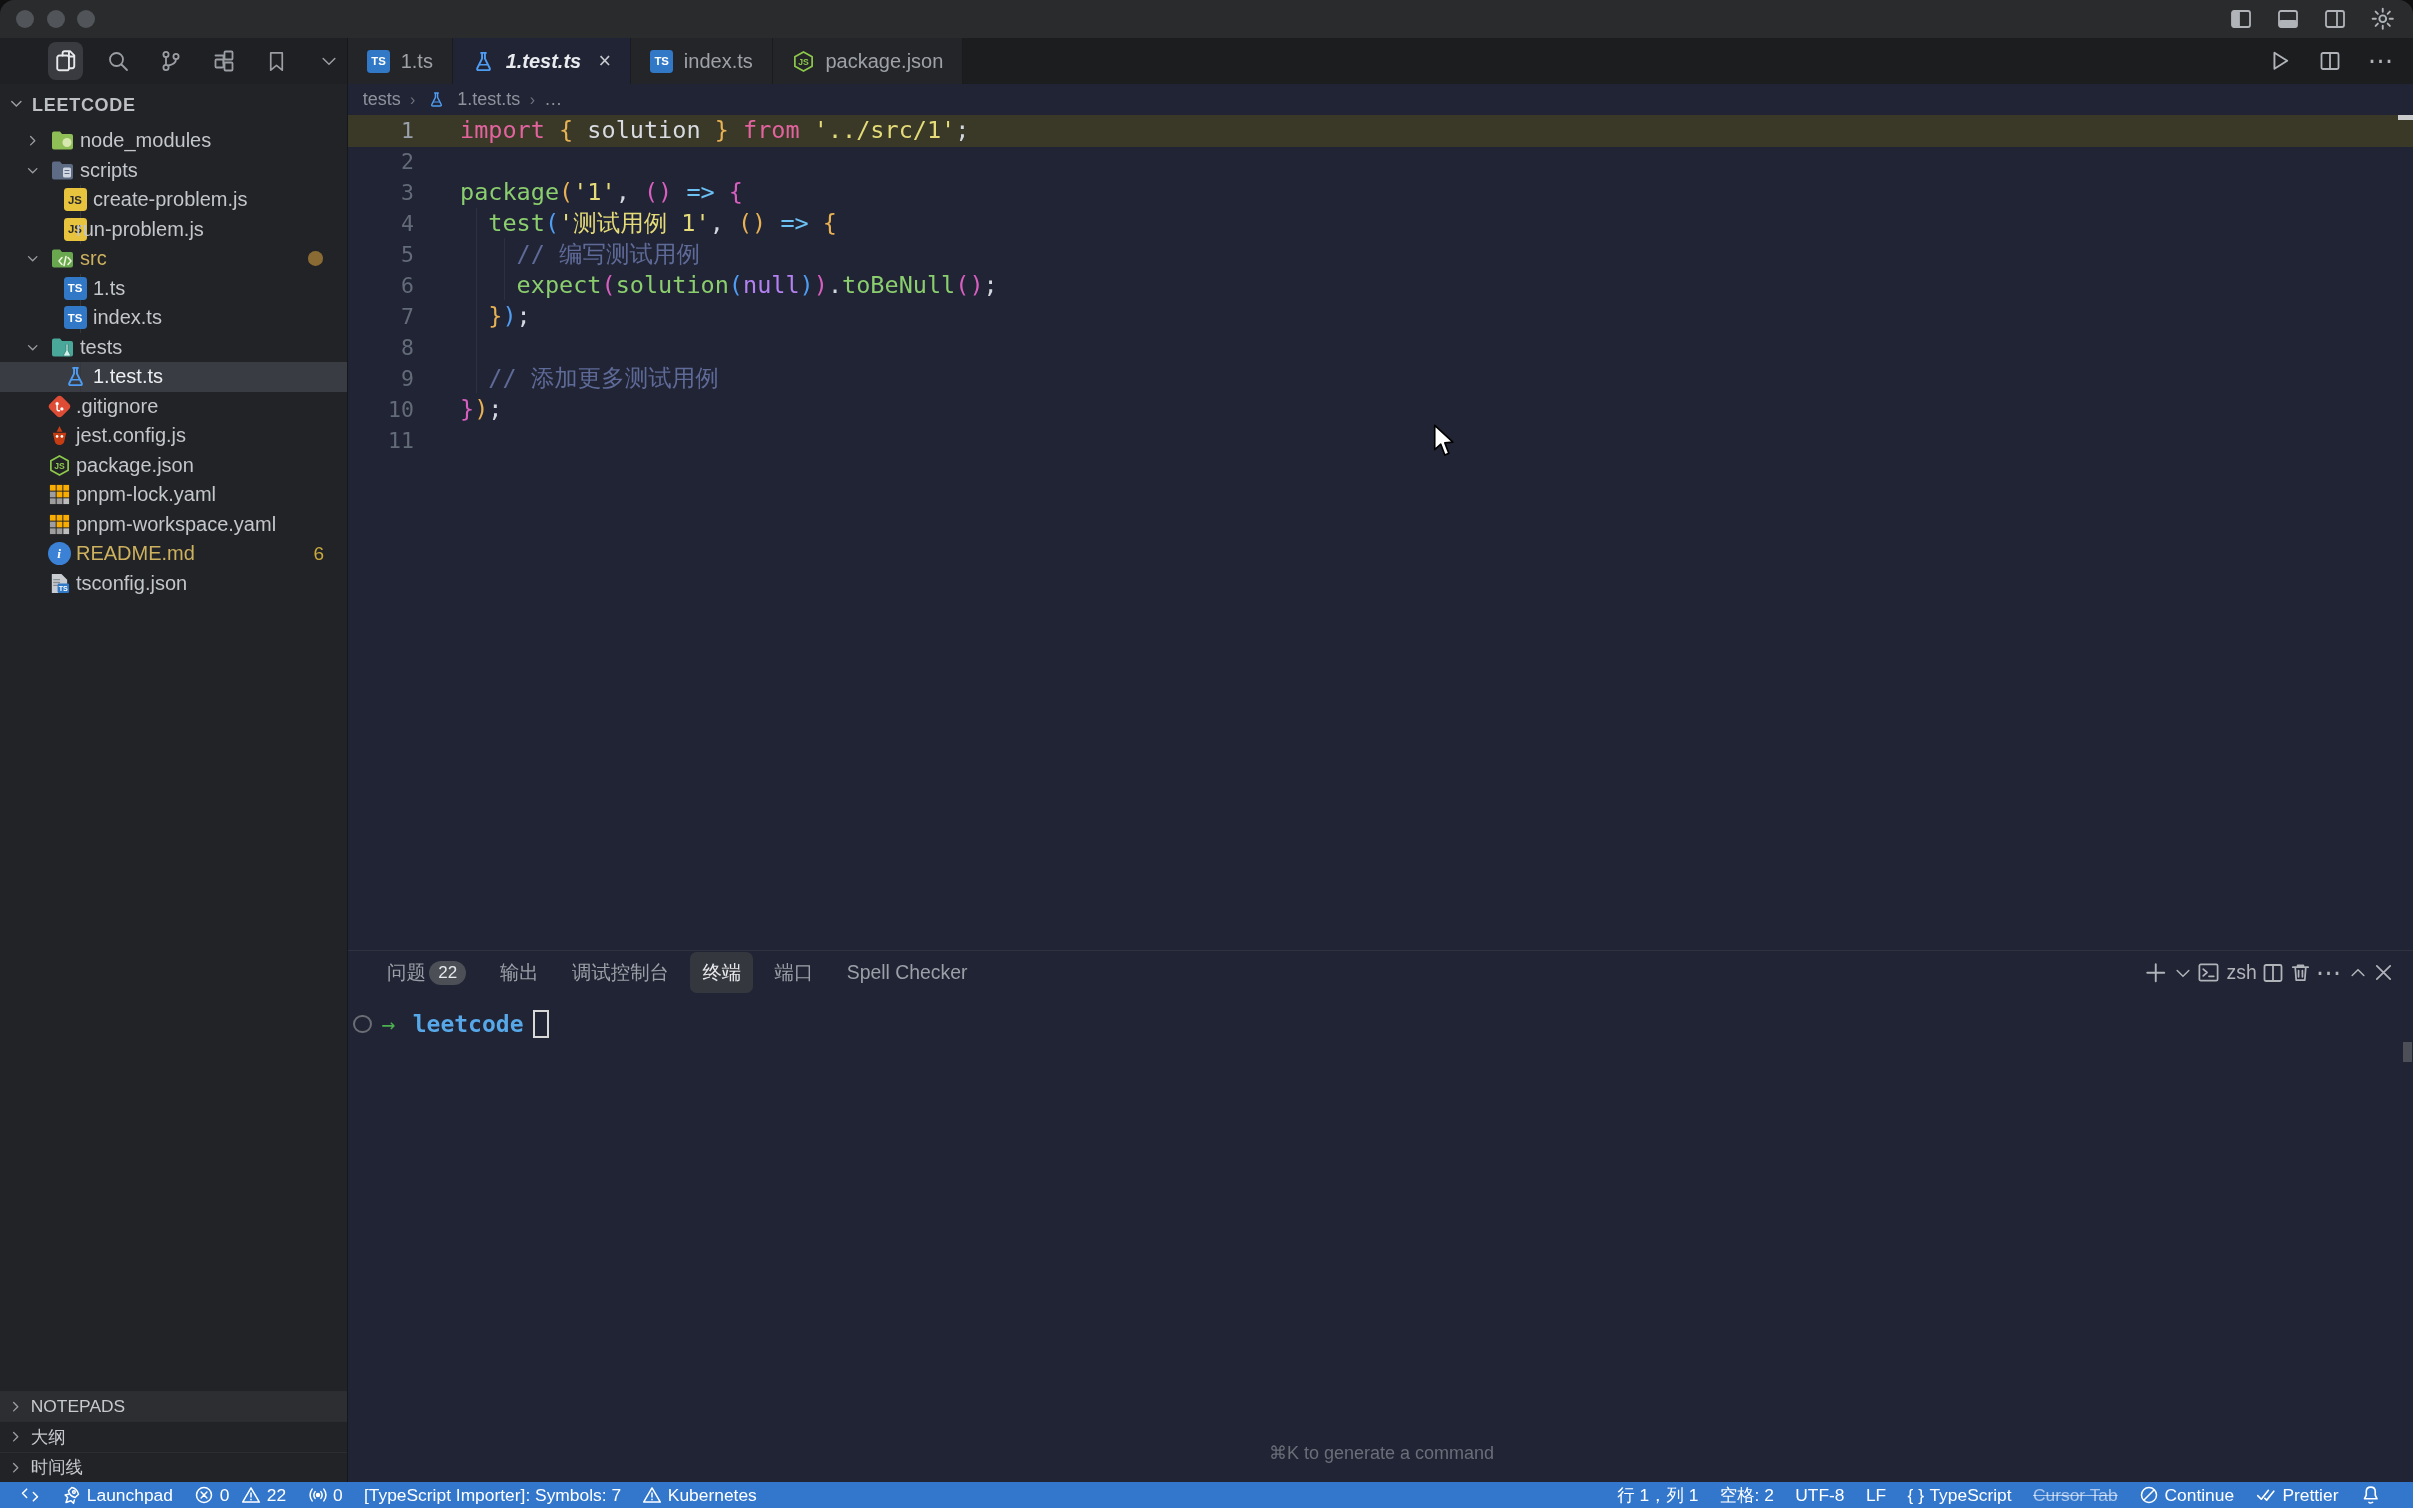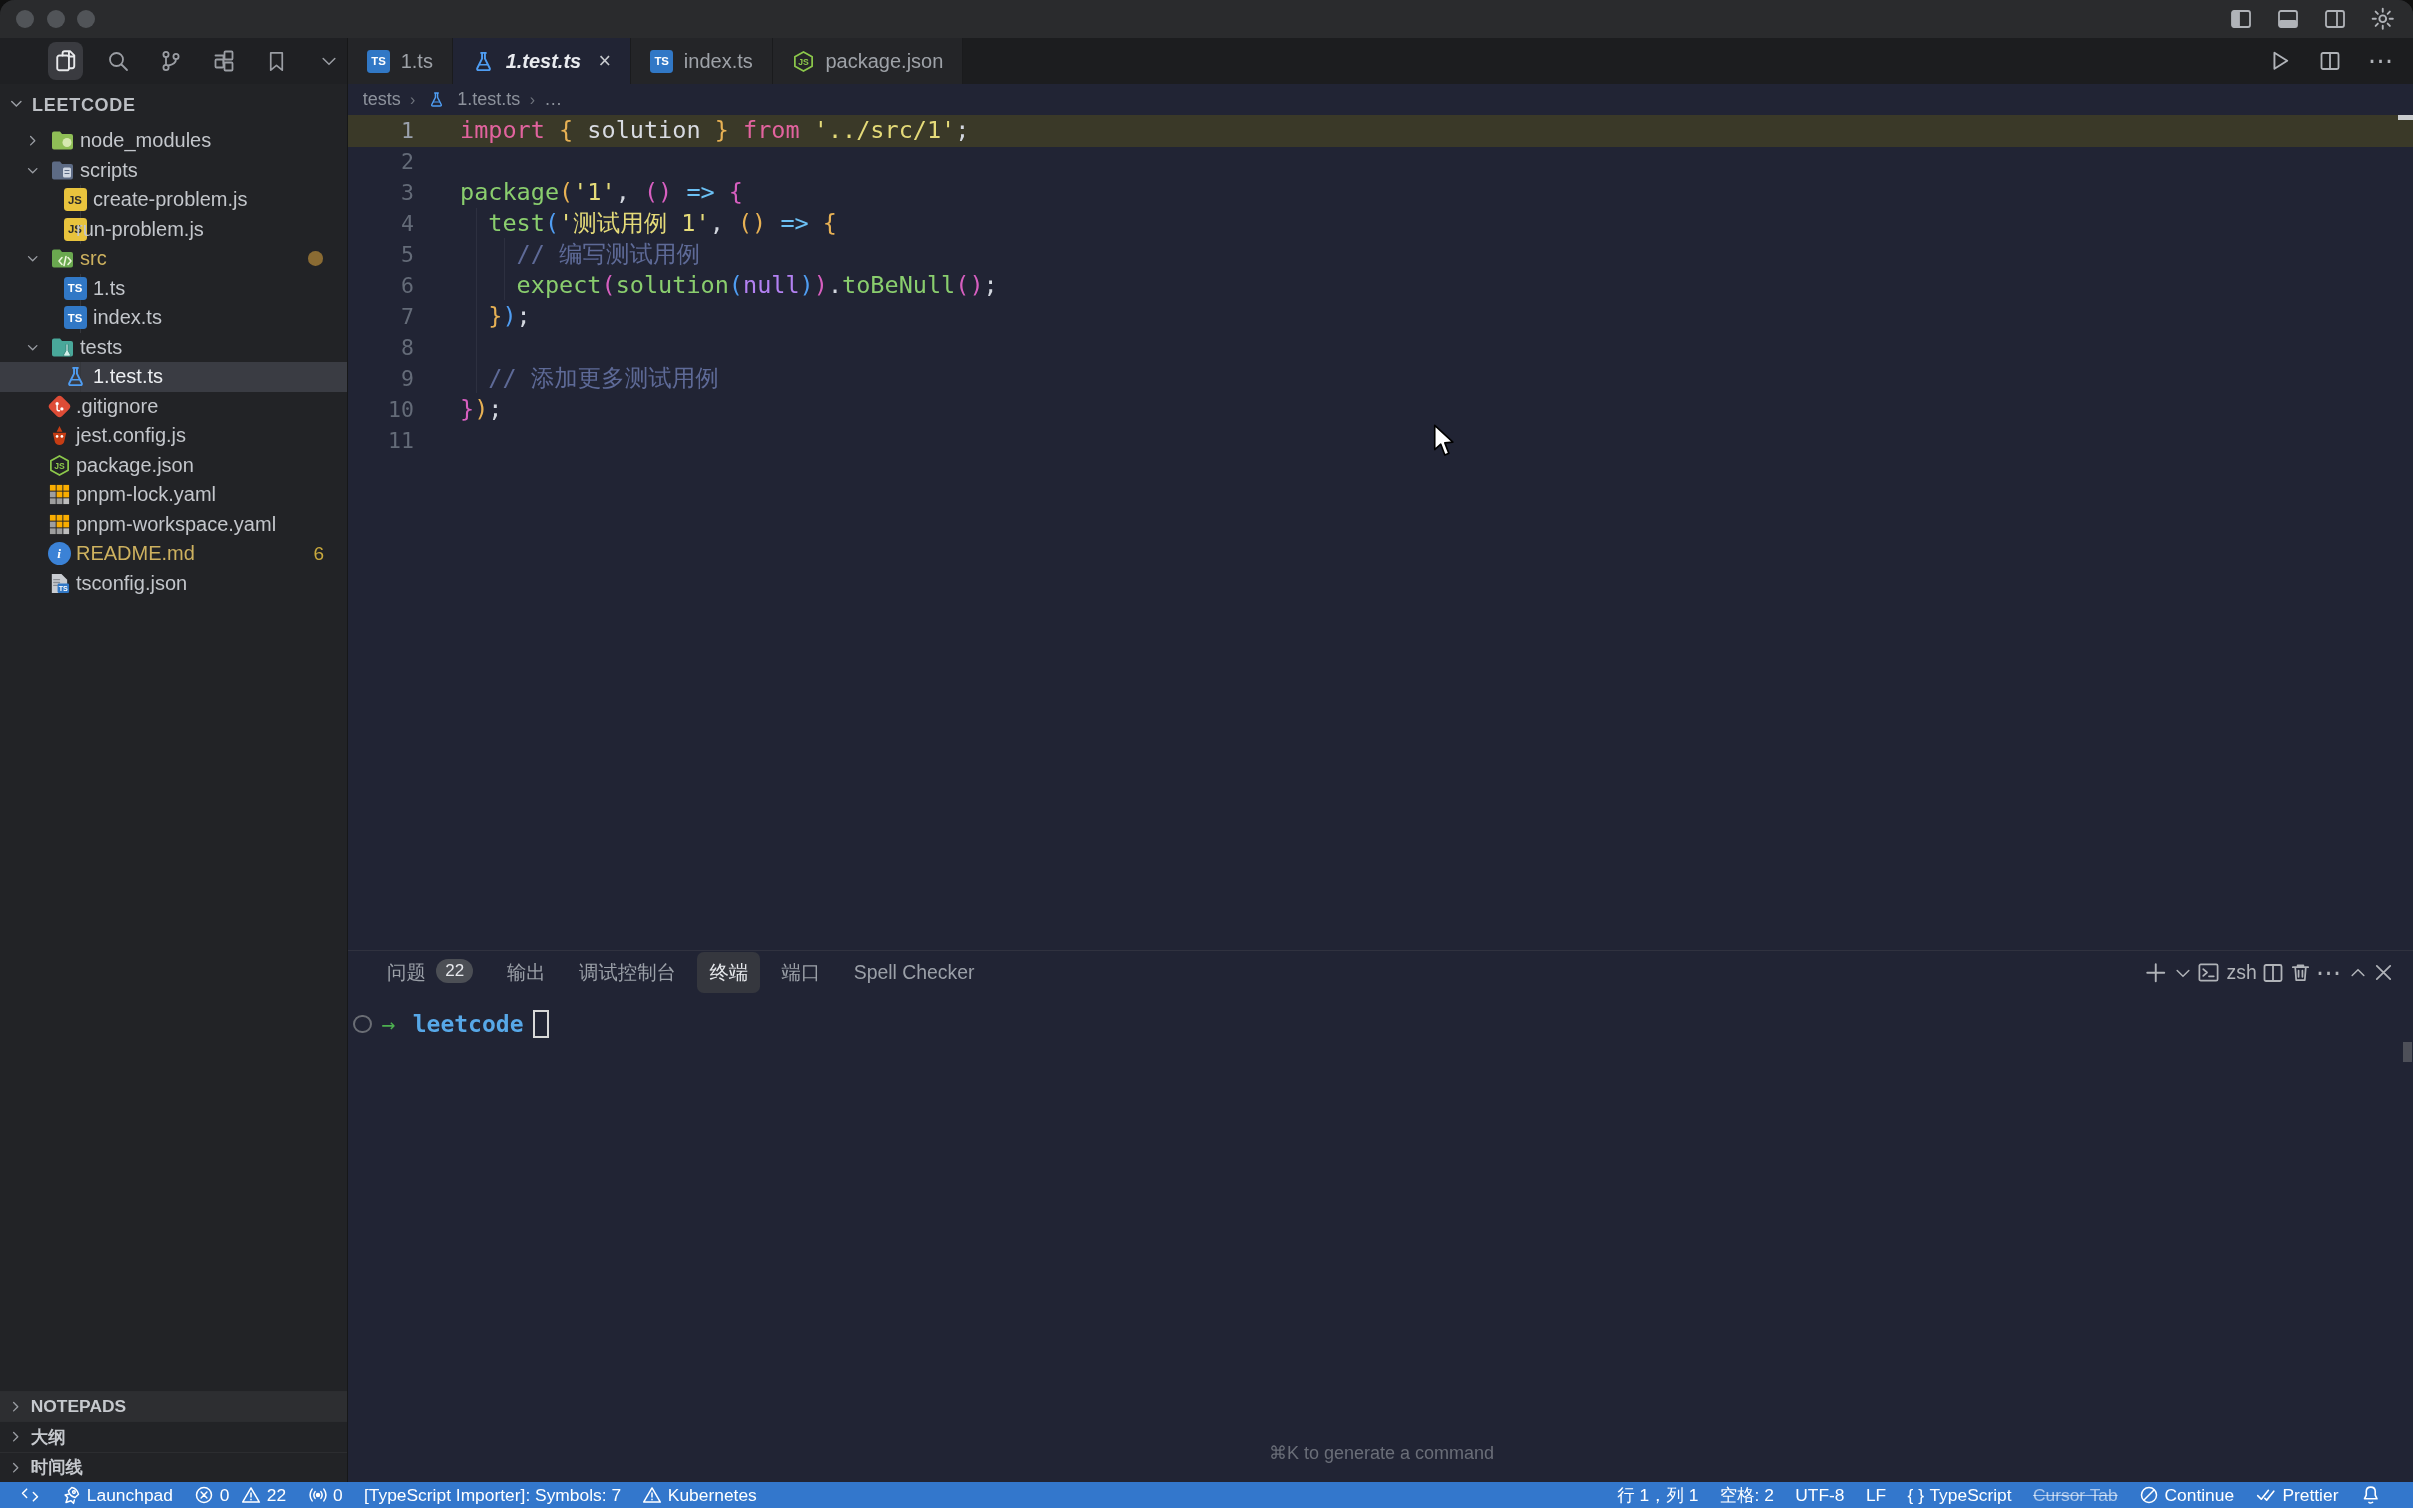--- a/index.html
+++ b/index.html
@@ -25,21 +25,21 @@
   .trow{position:relative;height:29.5px;display:flex;align-items:center;color:#c3c6cb;font-size:20px;white-space:nowrap;}
   .trow.selected{background:#3a3c43;color:#eceef1;}
   .trow .chev{position:absolute;left:25.5px;color:#9a9da3;display:flex;}
   .trow .ficon{position:absolute;display:flex;align-items:center;justify-content:center;width:24px;height:24px;}
   .trow .lbl{position:absolute;}
   .trow .g2{position:absolute;left:80px;top:0;bottom:0;width:1.3px;background:#35373c;}
   .trow .dotbadge{position:absolute;right:24px;width:14.7px;height:14.7px;border-radius:50%;background:#8a6b33;}
   .trow .numbadge{position:absolute;right:23px;color:#c9a93d;font-size:19px;}
   .gold{color:#cdb15f;}
   .side-sections{position:absolute;left:0;bottom:0;width:347px;}
-  .ssec{height:29.5px;display:flex;align-items:center;color:#c6c9ce;font-weight:bold;font-size:17.4px;border-top:0.7px solid #2c2d30;}
+  .ssec{height:29.5px;display:flex;align-items:center;color:#c6c9ce;font-weight:normal;font-size:17.4px;border-top:0.7px solid #2c2d30;}
   .ssec .chev{margin:0 8px 0 9.4px;color:#9a9da3;display:flex;}
   .ssec.first{background:#2d2e31;}
   
   .edcol{position:relative;width:2067px;height:1444px;background:#212434;}
   .tabbar{position:absolute;left:0;top:0;width:2067px;height:46px;background:#1c1d1f;display:flex;}
   .tab{height:46px;display:flex;align-items:center;gap:10.7px;padding:0 19px;background:#242528;border-right:0.7px solid #1a1b1d;color:#9ea2a8;font-size:20px;white-space:nowrap;}
   .tab.active{background:#212434;color:#e9ebef;font-style:italic;font-weight:bold;}
   .tab .close{color:#c7cace;font-size:21.5px;margin-left:6.7px;font-style:normal;font-weight:normal;}
   .ed-actions{position:absolute;right:19px;top:0;height:46px;display:flex;align-items:center;gap:25.5px;}
   .breadcrumb{position:absolute;left:0;top:46px;width:2067px;height:31px;display:flex;align-items:center;color:#8d929c;font-size:18px;gap:9.4px;padding-left:14.7px;box-sizing:border-box;}
@@ -54,21 +54,21 @@
   .cline.cur .ln{color:#9aa1ad;}
   .cline .ctext{position:absolute;left:112px;}
   .tok-kw{color:var(--c-kw);} .tok-fn{color:var(--c-fn);} .tok-str{color:var(--c-str);}
   .tok-b1{color:var(--c-b1);} .tok-b2{color:var(--c-b2);} .tok-b3{color:var(--c-b3);}
   .tok-ar{color:var(--c-ar);} .tok-nu{color:var(--c-nu);} .tok-cm{color:var(--c-cm);}
   .tok-pu{color:var(--c-pu);} .tok-va{color:var(--c-va);} .tok-pl{color:#d3d7df;}
   
   .panel{position:absolute;left:0;top:912px;width:2067px;height:532px;background:#212434;border-top:0.7px solid #30323f;}
   .panel-header{position:absolute;left:0;top:0;width:2067px;height:43px;display:flex;align-items:center;}
   .ptabs{display:flex;align-items:center;gap:9.4px;padding-left:27px;}
-  .ptab{display:flex;align-items:flex-start;gap:10px;color:#9ba0a8;font-size:19.4px;padding:6.7px 12px;border-radius:6.7px;white-space:nowrap;}
+  .ptab{display:flex;align-items:center;gap:3px;color:#9ba0a8;font-size:19.4px;padding:6.7px 12px;border-radius:6.7px;white-space:nowrap;}
   .ptab.active{background:#35373e;color:#e6e8ec;}
   .ptab .pbadge{background:#4c4f55;color:#e6e8ec;font-size:17px;border-radius:670px;padding:2px 9.4px;}
   .panel-actions{position:absolute;right:20px;top:0;height:43px;display:flex;align-items:center;gap:4px;color:#b0b3b8;font-size:19.4px;}
   .terminal{position:absolute;left:0;top:43px;width:2067px;height:489px;font-family:"DejaVu Sans Mono",monospace;}
   .prompt-row{position:absolute;left:0;top:16px;display:flex;align-items:center;}
   .cmd-circle{width:14.7px;height:14.7px;border-radius:50%;border:2px solid #6a6d74;margin-left:5.4px;}
   .prompt-arrow{color:#4db050;font-size:23px;margin-left:9.4px;}
   .prompt-cmd{color:var(--c-term);font-weight:bold;font-size:23px;margin-left:17.4px;}
   .term-cursor{width:12px;height:24px;border:2px solid #d8d8d8;margin-left:9.4px;}
   .term-hint{position:absolute;left:0;right:0;bottom:19px;text-align:center;color:#6a6e78;font-size:18px;font-family:"Liberation Sans",sans-serif;}

